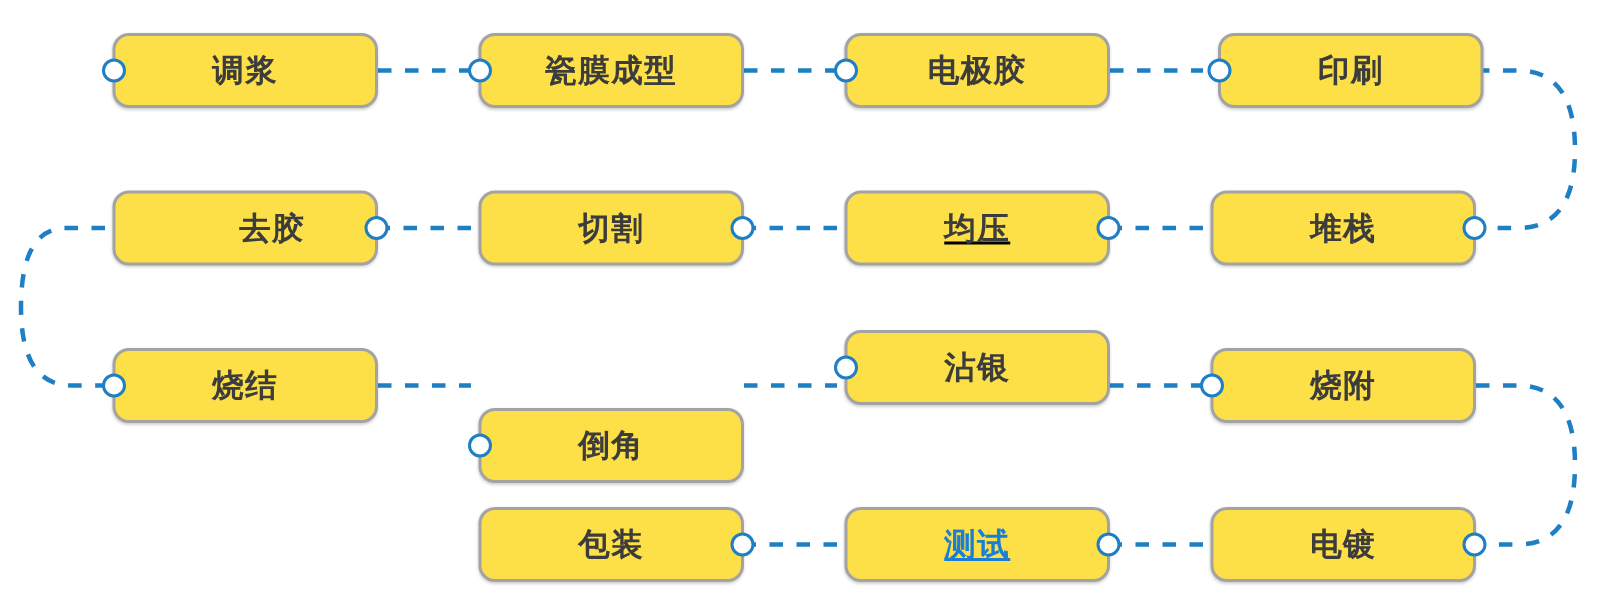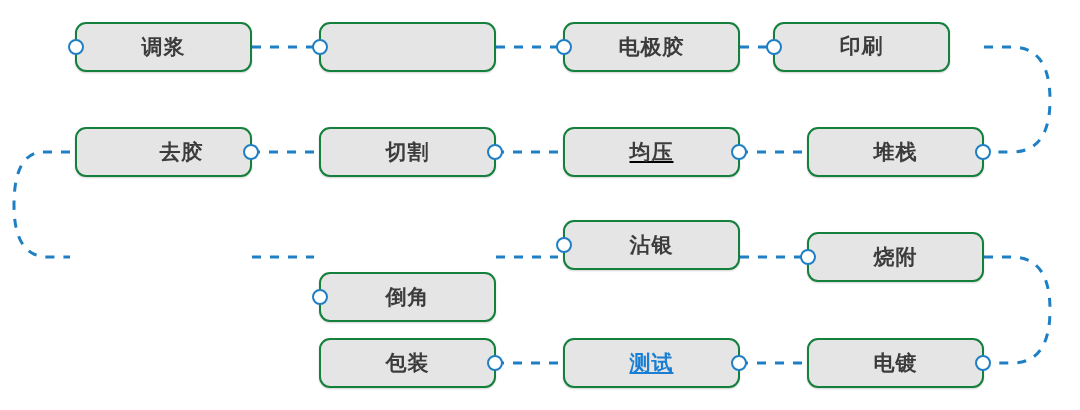--- a/index.html
+++ b/index.html
@@ -27,23 +27,23 @@
     position: absolute;
     left: 0;
     top: 0;
     width: 1080px;
     height: 410px;
   }
   .node {
     position: absolute;
     box-sizing: border-box;
     height: 50px;
-    border: 2px solid #15803d;
+    border: 2px solid #a3a3a3;
     border-radius: 11px;
-    background: #e5e5e5;
+    background: #fde047;
     display: flex;
     align-items: center;
     justify-content: center;
     box-shadow: 0 1px 2px rgba(0,0,0,0.18);
   }
   .node-label {
     font-size: 21px;
     font-weight: 700;
     color: #3C3C3C;
     letter-spacing: 1px;
@@ -103,28 +103,29 @@
 
   <div id="node-layer">
 
     <div class="node" style="left:75px; top:22px; width:177px;">
       <span class="port left"></span>
       <span class="node-label">调浆</span>
     </div>
 
     <div class="node" style="left:319px; top:22px; width:177px;">
       <span class="port left"></span>
+      <span class="node-label">瓷膜成型</span>
     </div>
 
     <div class="node" style="left:563px; top:22px; width:177px;">
       <span class="port left"></span>
       <span class="node-label">电极胶</span>
     </div>
 
-    <div class="node" style="left:773px; top:22px; width:177px;font-family:Liberation Mono, monospace;">
+    <div class="node" style="left:812px; top:22px; width:177px;">
       <span class="port left"></span>
       <span class="node-label">印刷</span>
     </div>
 
     <div class="node" style="left:75px; top:127px; width:177px;padding-left:36px;">
       <span class="port right"></span>
       <span class="node-label">去胶</span>
     </div>
 
     <div class="node" style="left:319px; top:127px; width:177px;">
@@ -135,20 +136,24 @@
     <div class="node" style="left:563px; top:127px; width:177px;text-decoration:underline;">
       <span class="port right"></span>
       <span class="node-label">均压</span>
     </div>
 
     <div class="node" style="left:807px; top:127px; width:177px;">
       <span class="port right"></span>
       <span class="node-label">堆栈</span>
     </div>
 
+    <div class="node" style="left:75px; top:232px; width:177px;">
+      <span class="port left"></span>
+      <span class="node-label">烧结</span>
+    </div>
 
     <div class="node" style="left:319px; top:232px; width:177px;margin-top:40px;">
       <span class="port left"></span>
       <span class="node-label">倒角</span>
     </div>
 
     <div class="node" style="left:563px; top:220px; width:177px;">
       <span class="port left"></span>
       <span class="node-label">沾银</span>
     </div>

